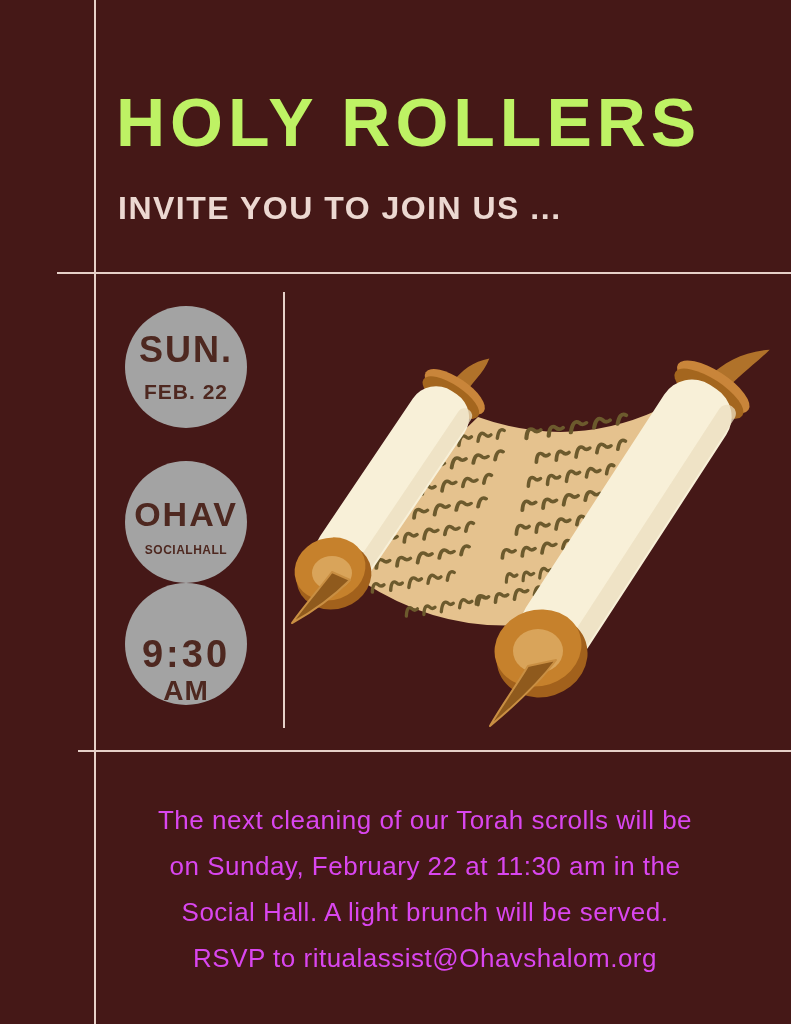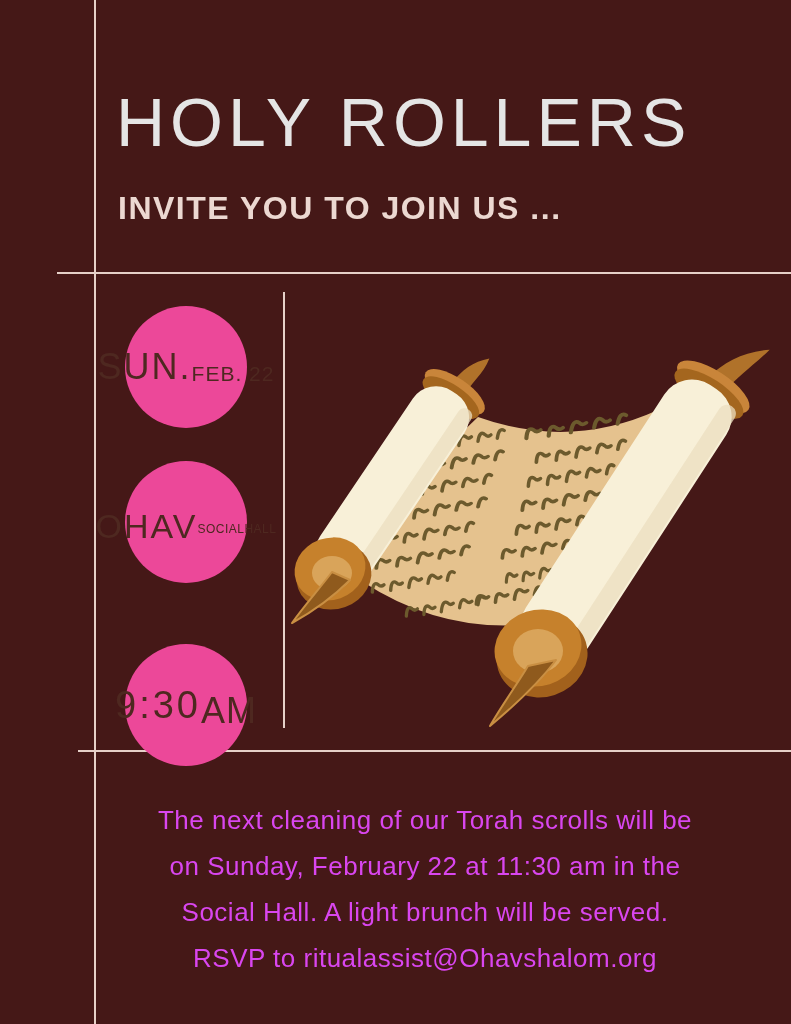--- a/index.html
+++ b/index.html
@@ -3,32 +3,32 @@
 <meta charset="utf-8">
 <style>
   html,body{margin:0;padding:0;background:#2a0f0e;}
   .page{position:relative;width:791px;height:1024px;background:#451817;overflow:hidden;
         font-family:"Liberation Sans",sans-serif;}
   .rule{position:absolute;background:#e6d0c8;}
   .vline-left{left:94px;top:0;width:2px;height:1024px;}
   .hline-top{left:57px;top:272px;width:734px;height:2px;}
   .hline-bottom{left:78px;top:750px;width:713px;height:2px;}
   .vline-mid{left:283px;top:292px;width:2px;height:436px;}
-  .title{position:absolute;left:116px;top:88px;color:#e5e5e5;font-size:68px;font-weight:400;
+  .title{position:absolute;left:116px;top:88px;color:#bef264;font-size:68px;font-weight:700;
          letter-spacing:5px;line-height:1.0;white-space:nowrap;}
   .subtitle{position:absolute;left:118px;top:190px;color:#ecd8d1;font-size:32px;font-weight:700;
          letter-spacing:1.5px;white-space:nowrap;}
   .badge{position:absolute;left:125px;width:122px;height:122px;border-radius:50%;
-         background:#ec4899;color:#4e2820;display:flex;flex-direction:row;align-items:center;
-         justify-content:center;text-align:center;font-weight:400;}
+         background:#a3a3a3;color:#4e2820;display:flex;flex-direction:column;align-items:center;
+         justify-content:center;text-align:center;font-weight:700;}
   .badge .l1{line-height:1;letter-spacing:2px;white-space:nowrap;}
   .badge .l2{line-height:1;letter-spacing:1px;margin-top:13px;white-space:nowrap;}
   #badge-0{top:306px;} #badge-0 .l1{font-size:36px;} #badge-0 .l2{font-size:21px;}
   #badge-1{top:461px;} #badge-1 .l1{font-size:34px;margin-top:8px;} #badge-1 .l2{font-size:12px;letter-spacing:.5px;}
-  #badge-2{top:644px;} #badge-2 .l1{font-size:38px;letter-spacing:3px;} #badge-2 .l2{font-size:36px;margin-top:12px;}
+  #badge-2{top:583px;justify-content:flex-end;} #badge-2 .l1{font-size:38px;letter-spacing:3px;} #badge-2 .l2{font-size:28px;margin-top:4px;}
   .scroll-art{position:absolute;left:280px;top:330px;width:511px;height:420px;}
   .body-text{position:absolute;left:95px;top:797px;width:660px;text-align:center;color:#d946ef;
          font-size:26px;line-height:46px;letter-spacing:.5px;font-weight:400;}
   .body-text div{white-space:nowrap;}
 </style>
 </head>
 <body>
 
 <div class="page">
 

